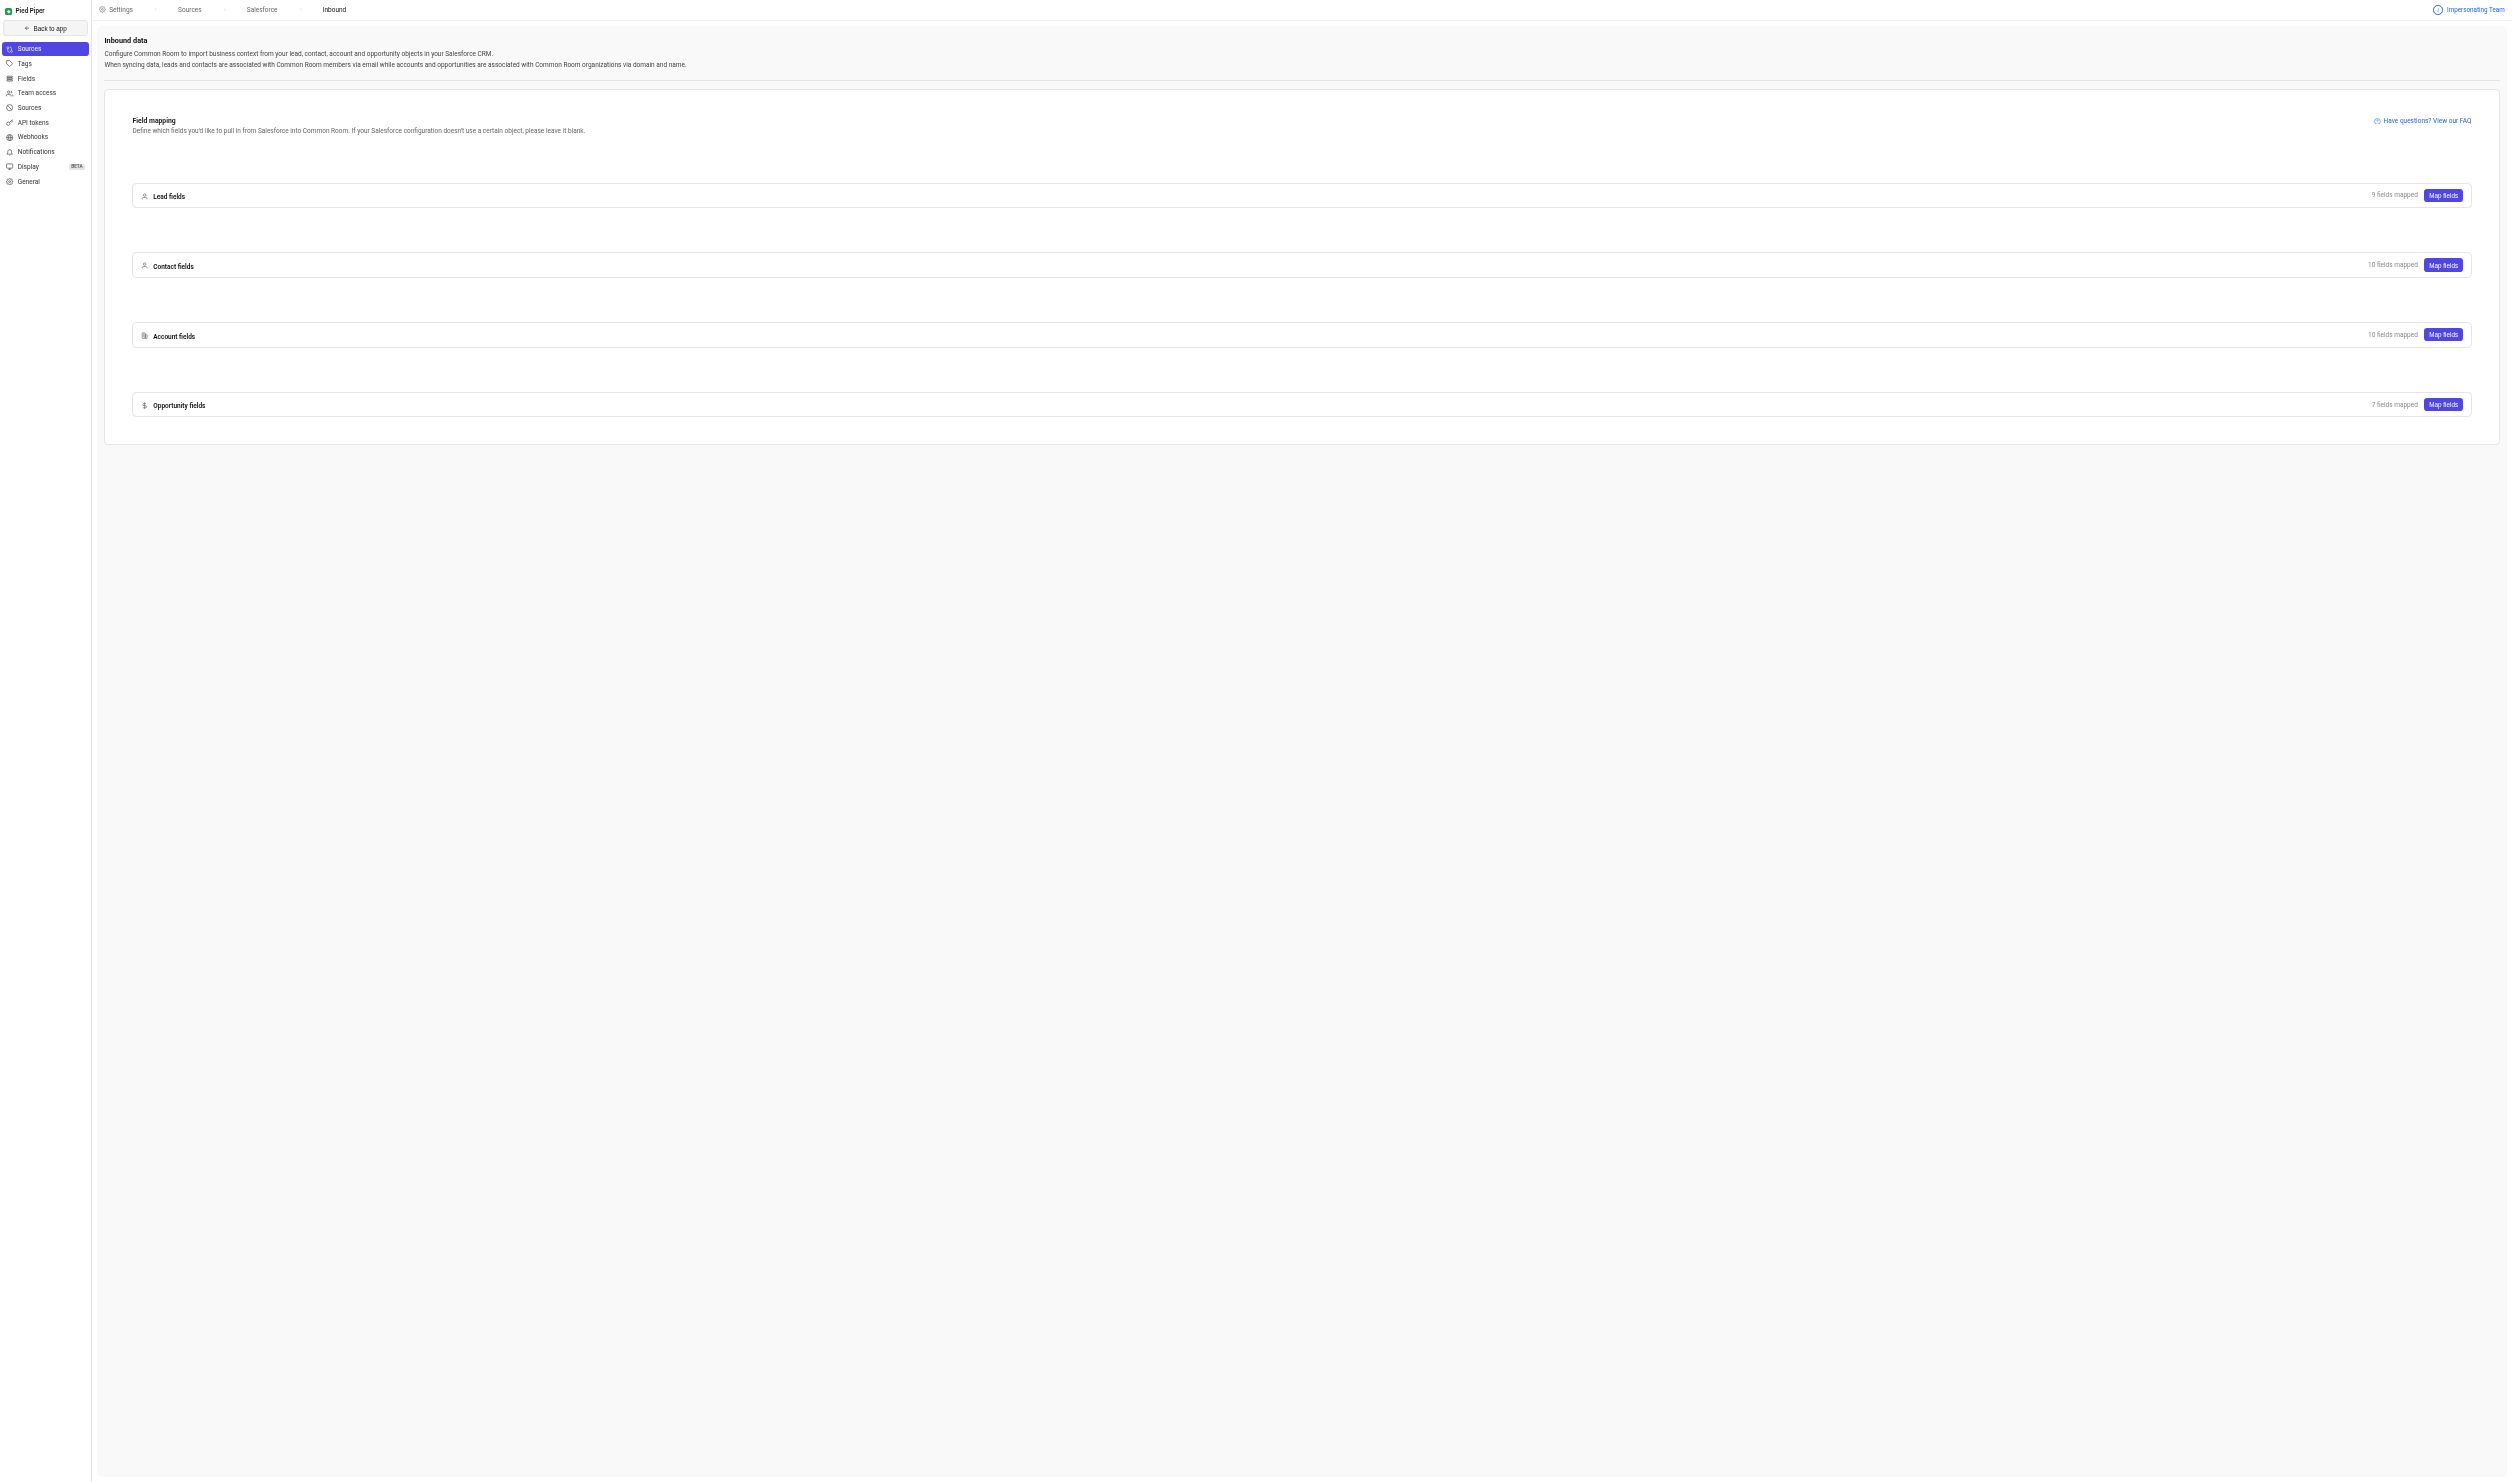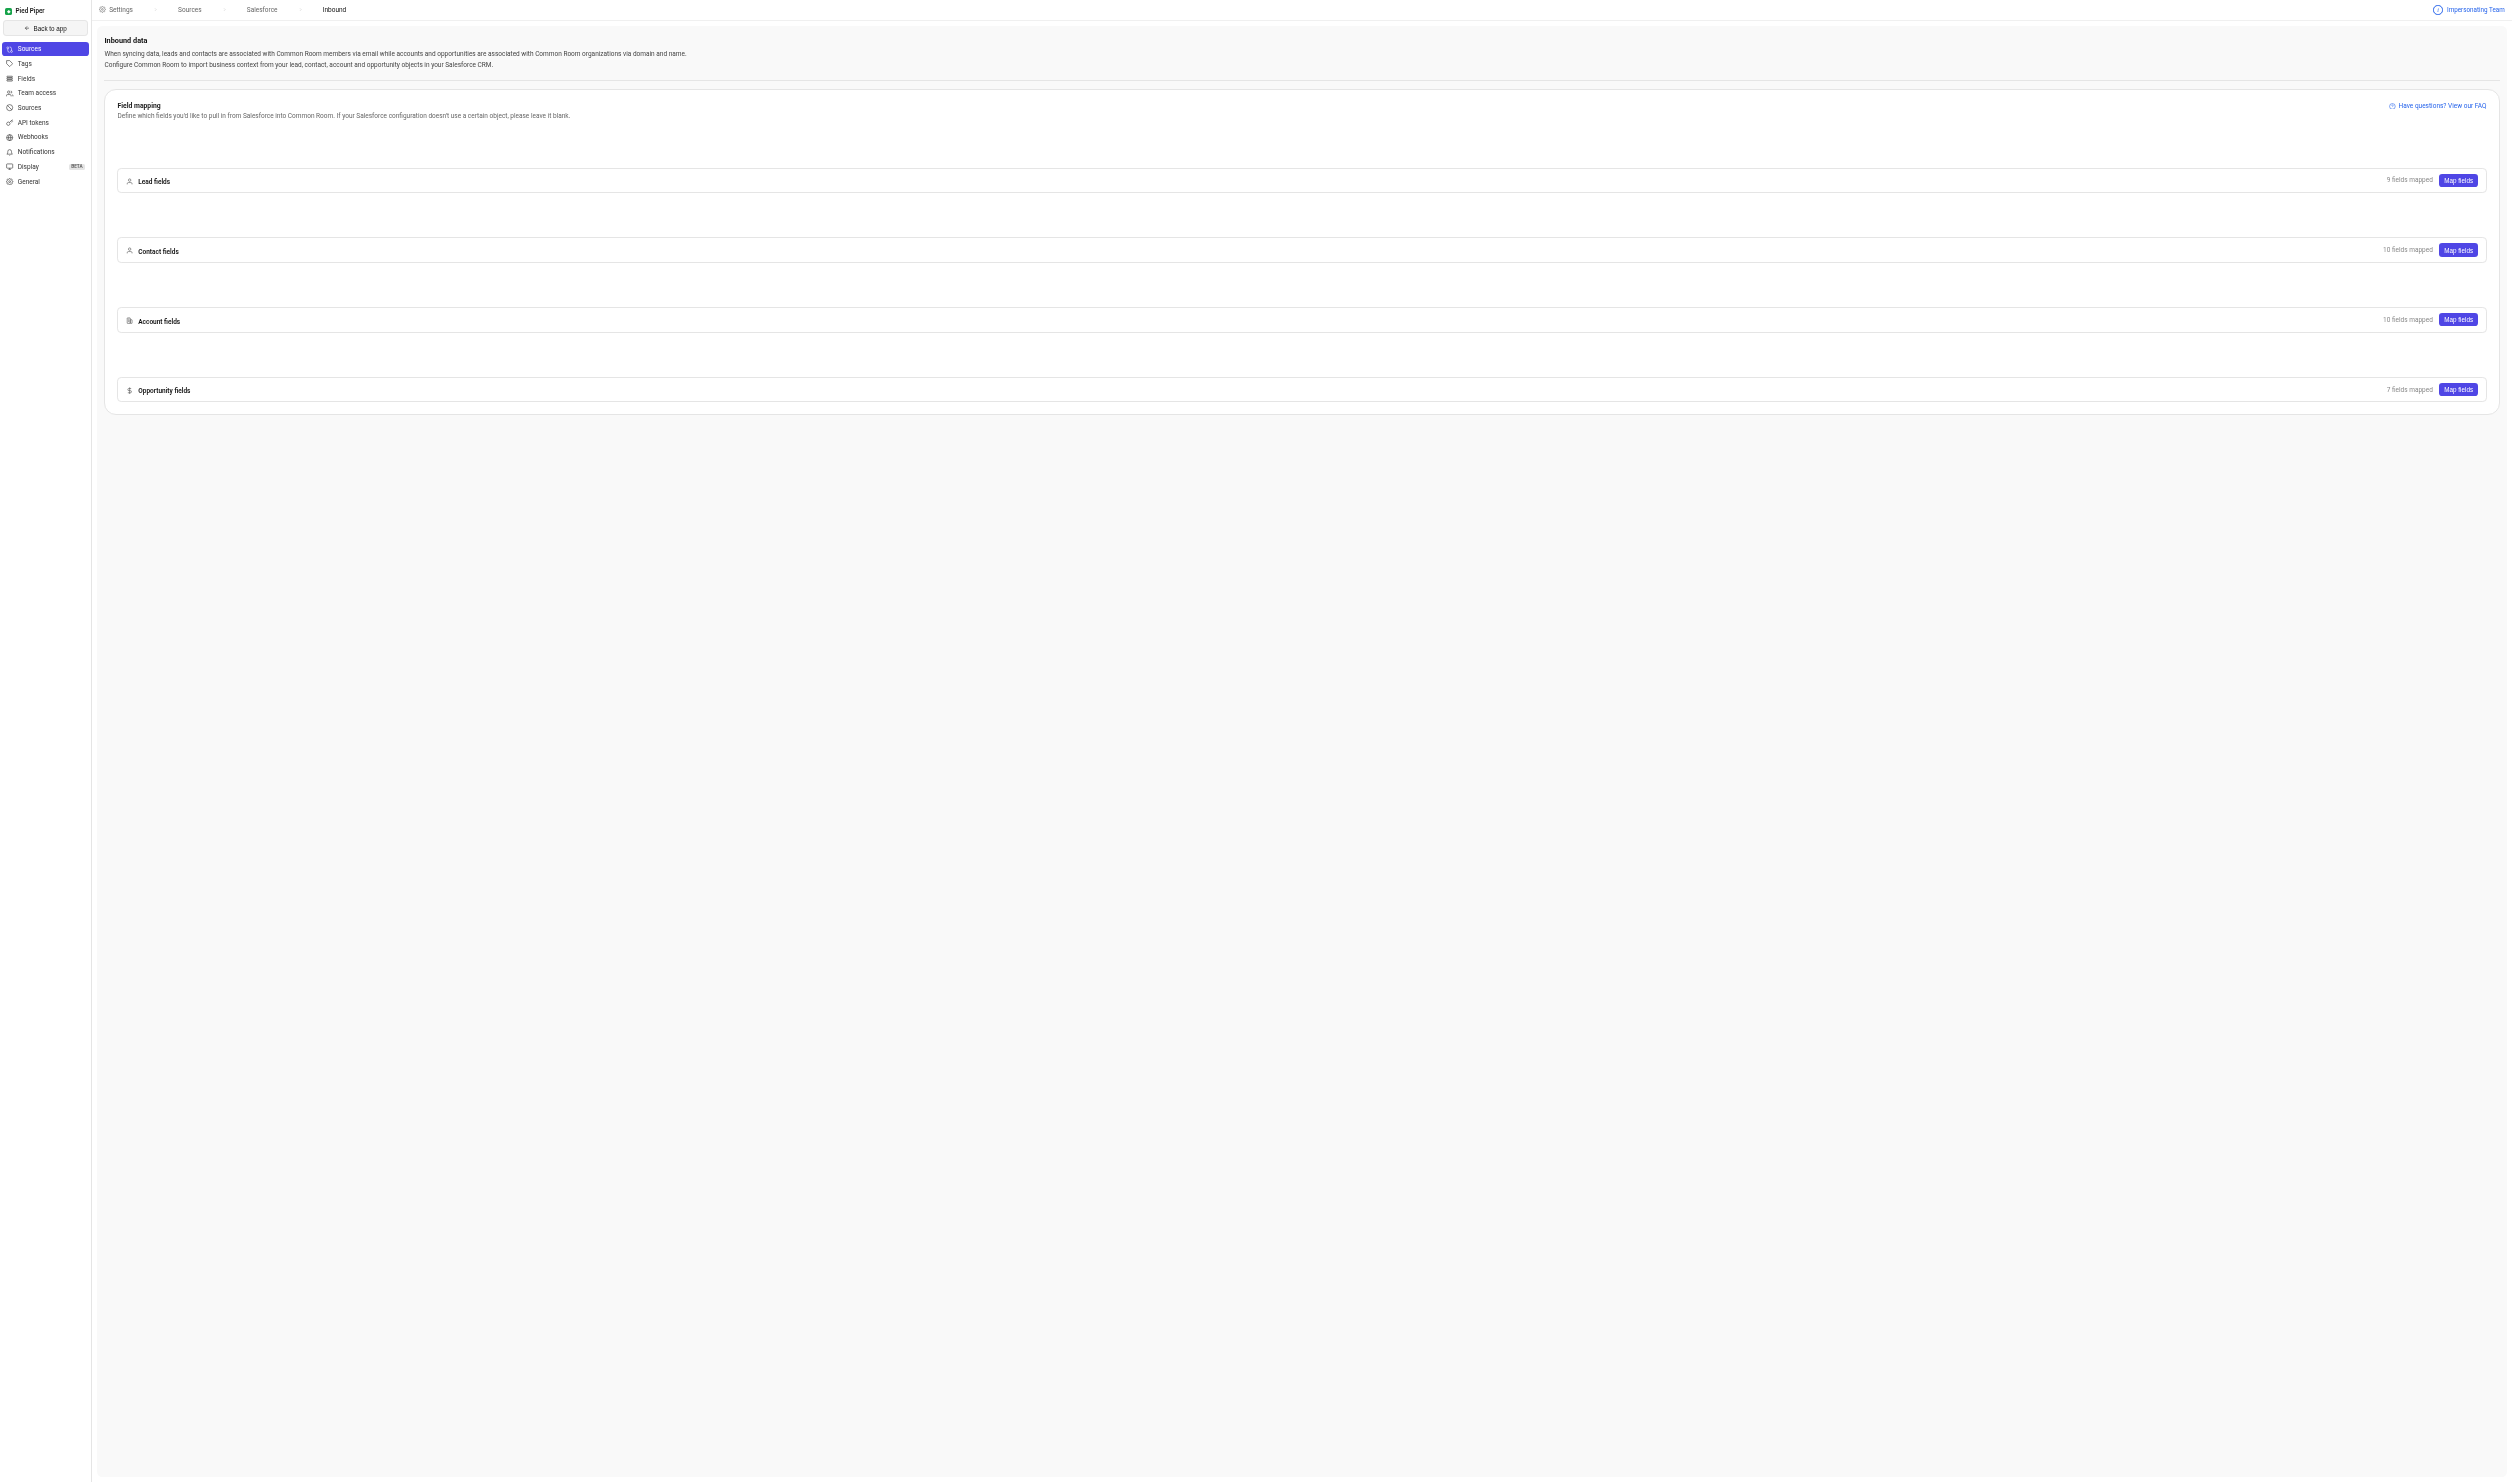--- a/index.html
+++ b/index.html
@@ -169,22 +169,22 @@
     }
     .divider {
       border: none;
       border-top: 0.5px solid #e5e5e5;
       margin: 8.4px 0;
     }
 
     .panel {
       background: #fff;
       border: 0.5px solid #e5e5e5;
-      border-radius: 12px;
-      padding: 12px;
+      border-radius: 4px;
+      padding: 27px;
     }
     .panel-header-row {
       display: flex;
       justify-content: space-between;
       align-items: flex-start;
       gap: 10.5px;
     }
     .section-heading {
       font-size: 6.8px;
       font-weight: 700;
@@ -397,22 +397,22 @@
 
     <div class="impersonate">
       <span class="impersonate-circle">i</span>
       <span>Impersonating Team</span>
     </div>
   </div>
 
   <div class="content-wrap">
     <div class="content">
       <h1 class="page-heading">Inbound data</h1>
+      <p class="page-description">Configure Common Room to import business context from your lead, contact, account and opportunity objects in your Salesforce CRM.</p>
       <p class="page-description">When syncing data, leads and contacts are associated with Common Room members via email while accounts and opportunities are associated with Common Room organizations via domain and name.</p>
-      <p class="page-description">Configure Common Room to import business context from your lead, contact, account and opportunity objects in your Salesforce CRM.</p>
 
       <hr class="divider">
 
       <section class="panel">
         <div class="panel-header-row">
           <div>
             <h2 class="section-heading">Field mapping</h2>
             <p class="section-sub">Define which fields you'd like to pull in from Salesforce into Common Room. If your Salesforce configuration doesn't use a certain object, please leave it blank.</p>
           </div>
           <a class="faq-link">

